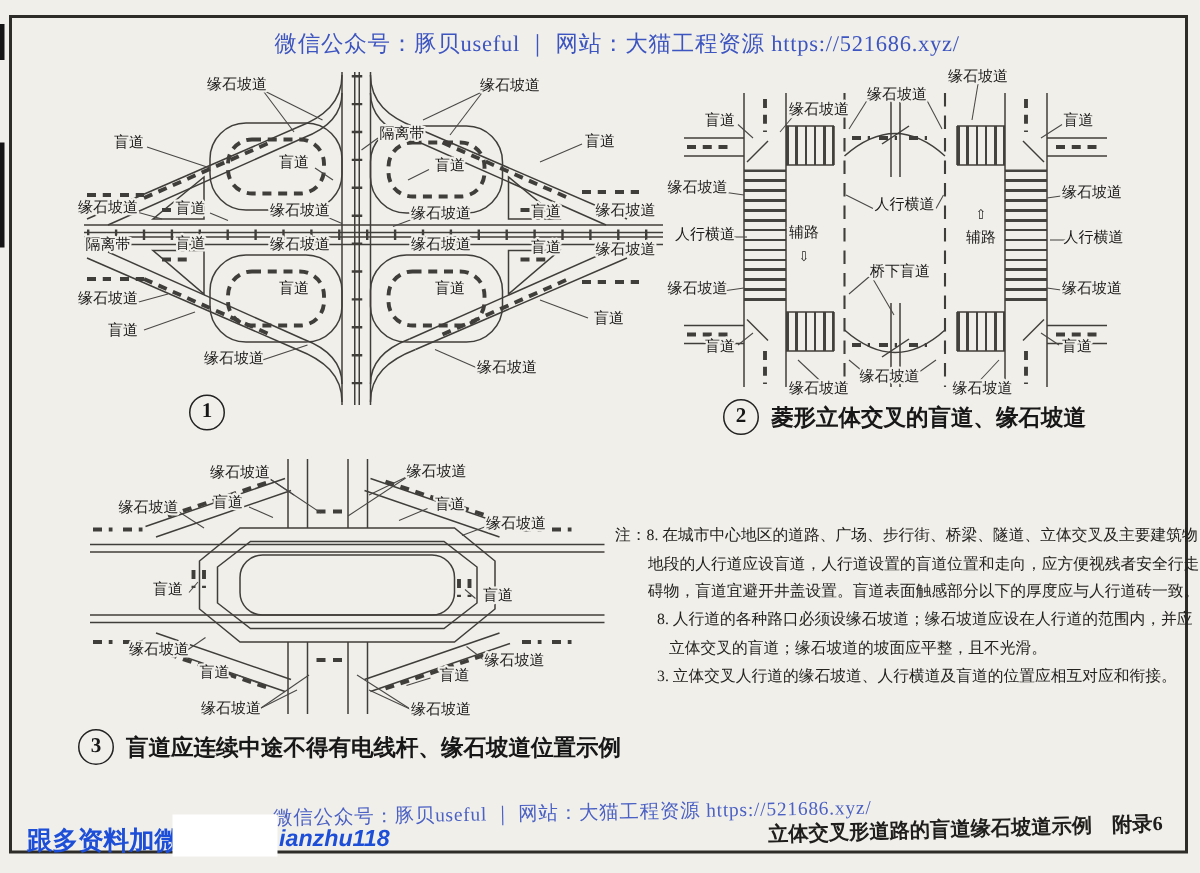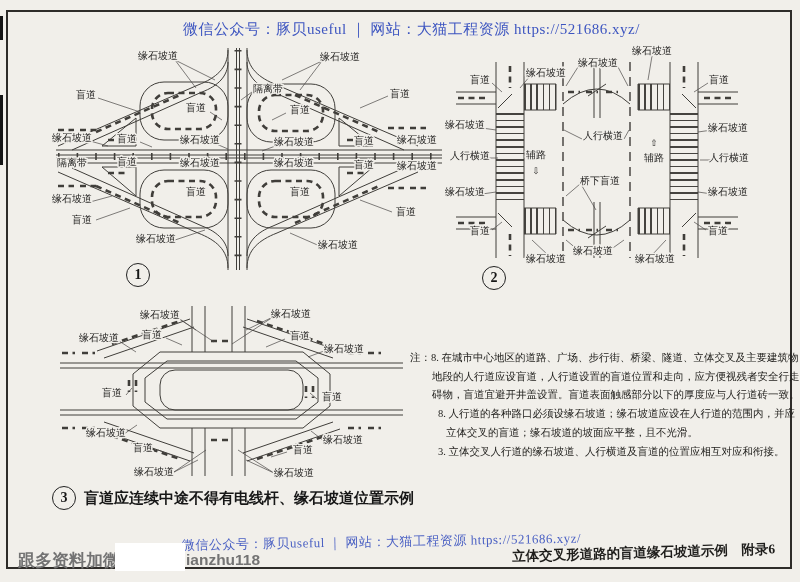--- a/index.html
+++ b/index.html
@@ -26,21 +26,21 @@
   .zeb-h{background:repeating-linear-gradient(180deg,#45433f 0 1.7px,transparent 1.7px 6.6px);}
   .zeb-v{background:repeating-linear-gradient(90deg,#45433f 0 1.7px,transparent 1.7px 6.2px);}
   .caption{position:absolute;display:flex;align-items:center;gap:8px;color:#171717;
            font-size:15px;font-weight:600;white-space:nowrap;}
   .circ{width:22px;height:22px;border:1.7px solid #222;border-radius:50%;display:flex;
         align-items:center;justify-content:center;font-size:14px;flex:0 0 auto;}
   #notes{position:absolute;left:410px;top:349px;width:386px;font-size:10.5px;
          line-height:18.7px;color:#23221f;white-space:nowrap;}
   .sheet-title{position:absolute;left:512px;top:544px;font-size:13.5px;font-weight:700;
                color:#1f1e1c;transform:rotate(-1.6deg);white-space:nowrap;}
-  .promo{position:absolute;color:#737373;font-weight:700;white-space:nowrap;
+  .promo{position:absolute;color:#1d4ed8;font-weight:700;white-space:nowrap;
          font-family:"Liberation Sans","DejaVu Sans",sans-serif;}
   .promo-box{position:absolute;left:115px;top:543px;width:70px;height:28px;background:#ffffff;}
 </style>
 </head>
 <body>
 
 <div id="page">
 
   <div class="frame"></div>
   <div class="edgebar" style="left:0;top:16px;width:3px;height:24px;"></div>
@@ -327,20 +327,21 @@
       <text x="303" y="451" class="lbl">盲道</text>
       <text x="154" y="473" class="lbl">缘石坡道</text>
       <text x="294" y="474" class="lbl">缘石坡道</text>
     </svg>
 
   <div class="caption" style="left:126px;top:263px;">
     <span class="circ">1</span>
   </div>
   <div class="caption" style="left:482px;top:266px;">
     <span class="circ">2</span>
+    <span>菱形立体交叉的盲道、缘石坡道</span>
   </div>
   <div class="caption" style="left:52px;top:486px;">
     <span class="circ">3</span>
     <span>盲道应连续中途不得有电线杆、缘石坡道位置示例</span>
   </div>
 
   <div id="notes">
       <div style="padding-left: 0px;">注：8. 在城市中心地区的道路、广场、步行街、桥梁、隧道、立体交叉及主要建筑物</div>
       <div style="padding-left: 22px;">地段的人行道应设盲道，人行道设置的盲道位置和走向，应方便视残者安全行走</div>
       <div style="padding-left: 22px;">碍物，盲道宜避开井盖设置。盲道表面触感部分以下的厚度应与人行道砖一致。</div>
@@ -348,15 +349,15 @@
       <div style="padding-left: 36px;">立体交叉的盲道；缘石坡道的坡面应平整，且不光滑。</div>
       <div style="padding-left: 28px;">3. 立体交叉人行道的缘石坡道、人行横道及盲道的位置应相互对应和衔接。</div>
     </div>
 
   <div class="sheet-title">立体交叉形道路的盲道缘石坡道示例　附录6</div>
 
   <div class="wm bottom" style="left:182px;top:533px;">微信公众号：豚贝useful ｜ 网站：大猫工程资源 https://521686.xyz/</div>
 
   <div class="promo" style="left:18px;top:549px;font-size:17px;">跟多资料加微</div>
   <div class="promo-box"></div>
-  <div class="promo" style="left:186px;top:551px;font-size:15.5px;">ianzhu118</div>
+  <div class="promo" style="left:186px;top:551px;font-size:15.5px;font-style:italic;">ianzhu118</div>
 
 </div>
 
 </body></html>

